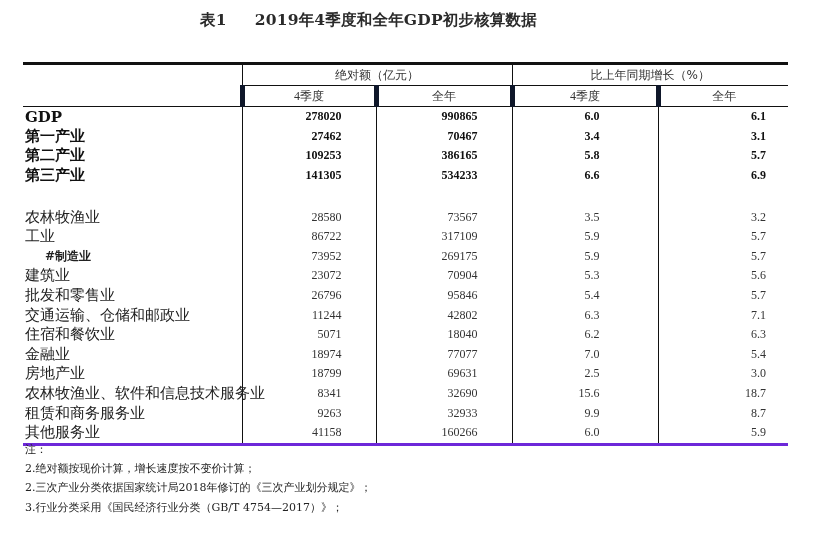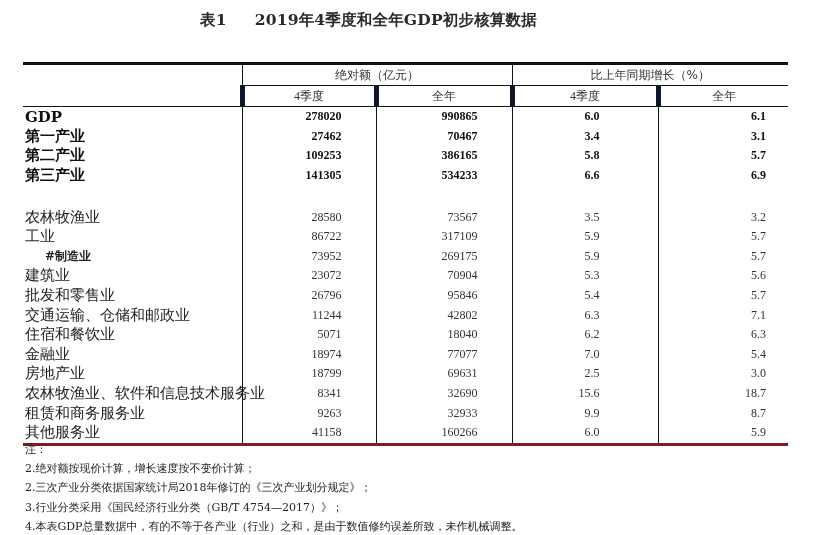--- a/index.html
+++ b/index.html
@@ -19,21 +19,21 @@
   table.gdp thead tr.h2 th { border-left:5px solid #0f172a; border-bottom:1px solid #111;font-family:Liberation Serif, serif; }
   table.gdp td { height:19.6px; padding:0; font-size:12px; }
   table.gdp td.name { font-family:"DejaVu Sans","Liberation Sans",sans-serif; font-size:15px; padding-left:2px; color:#222; white-space:nowrap; }
   table.gdp td.v { text-align:right; padding-right:34px; border-left:1px solid #111; font-family:"Liberation Serif","DejaVu Serif",serif; color:#333; }
   table.gdp td.r3 { padding-right:58px; }
   table.gdp td.r4 { padding-right:22px; }
   table.gdp tr.bold td { font-weight:bold; color:#111; }
   table.gdp tr.bold td.name { font-family:"DejaVu Serif","Liberation Serif",serif; }
   table.gdp tr.spacer td { height:22px; }
   table.gdp tr.sub td.name { padding-left:22px; font-size:12px;font-weight:bold; }
-  table.gdp tbody tr:last-child td { border-bottom:3px solid #7f1d1d; }
+  table.gdp tbody tr:last-child td { border-bottom:3px solid #6d28d9; }
   .notes { position:absolute; left:25px; top:440px; font-family:"DejaVu Serif","Liberation Serif",serif; font-size:11px; line-height:19.2px; color:#222; }
   .notes div { white-space:nowrap; }
 </style>
 </head>
 <body>
 
 <div class="title">
   <span class="num">表1</span><span>2019年4季度和全年GDP初步核算数据</span>
 </div>
 
@@ -179,14 +179,13 @@
       <td class="v r4">5.9</td>
     </tr>
   </tbody>
 </table>
 
 <div class="notes">
   <div>注：</div>
   <div>2.绝对额按现价计算，增长速度按不变价计算；</div>
   <div>2.三次产业分类依据国家统计局2018年修订的《三次产业划分规定》；</div>
   <div>3.行业分类采用《国民经济行业分类（GB/T 4754—2017）》；</div>
-  <div>4.本表GDP总量数据中，有的不等于各产业（行业）之和，是由于数值修约误差所致，未作机械调整。</div>
 </div>
 
 </body></html>

